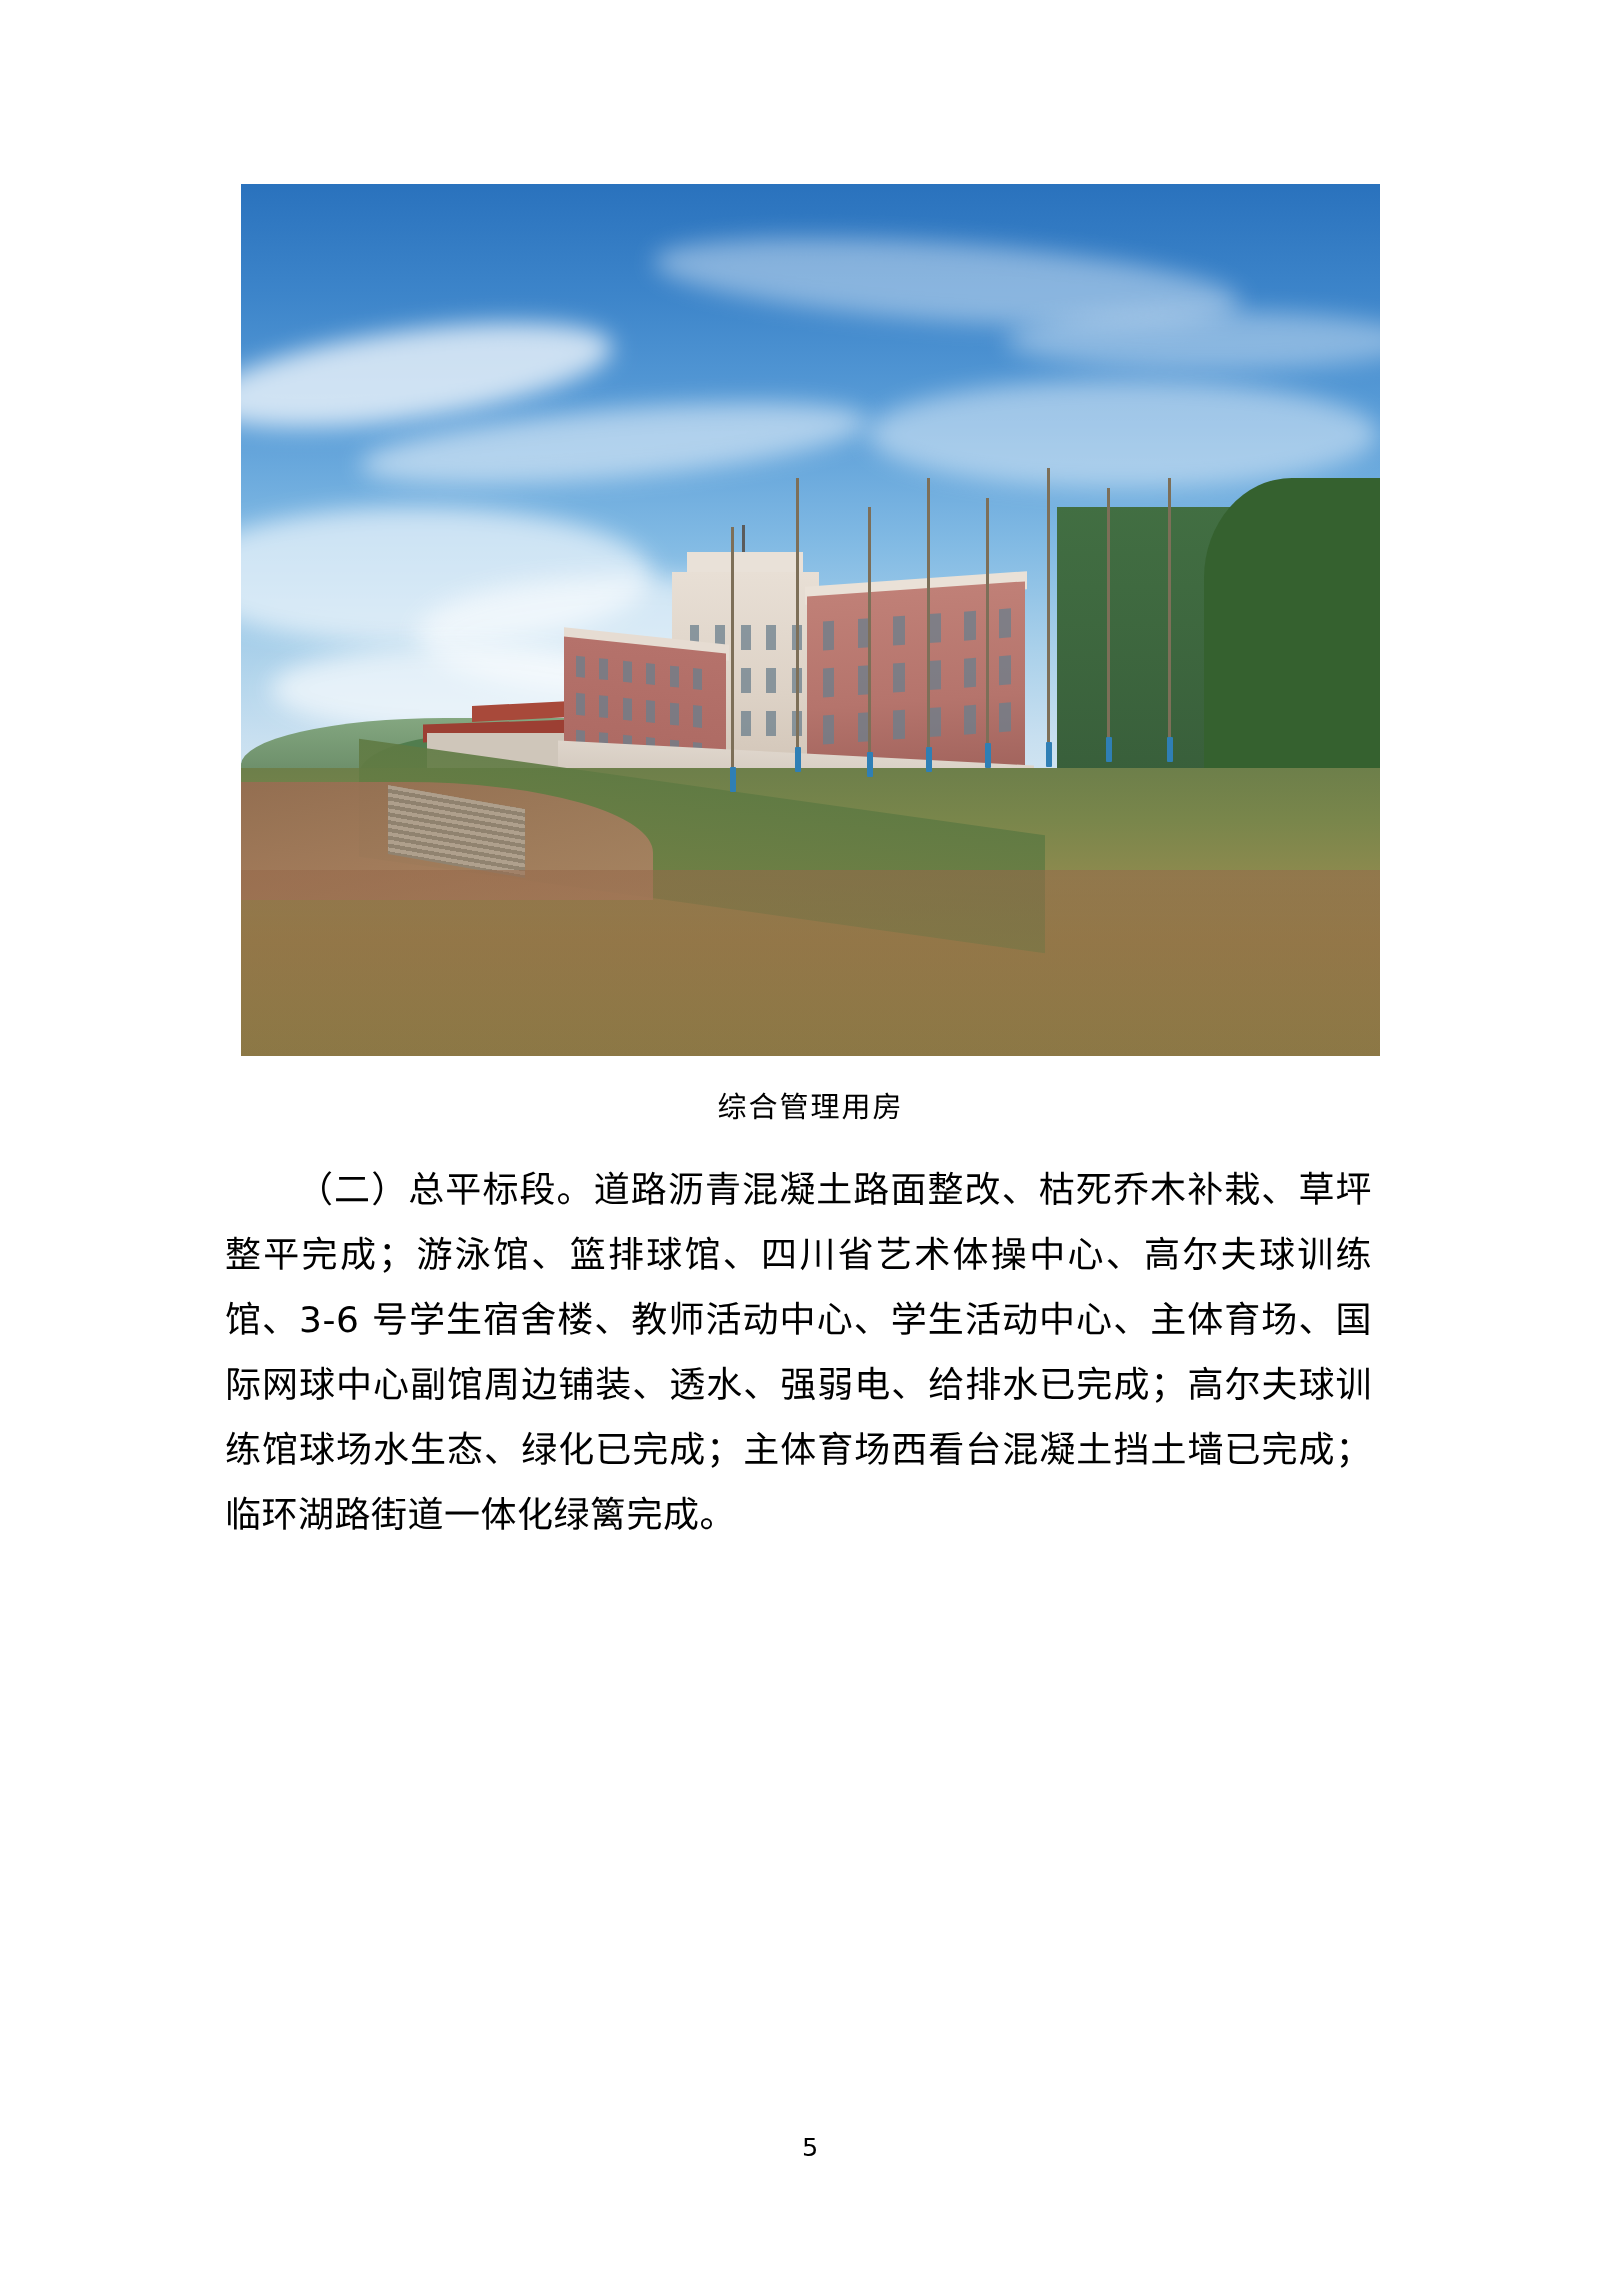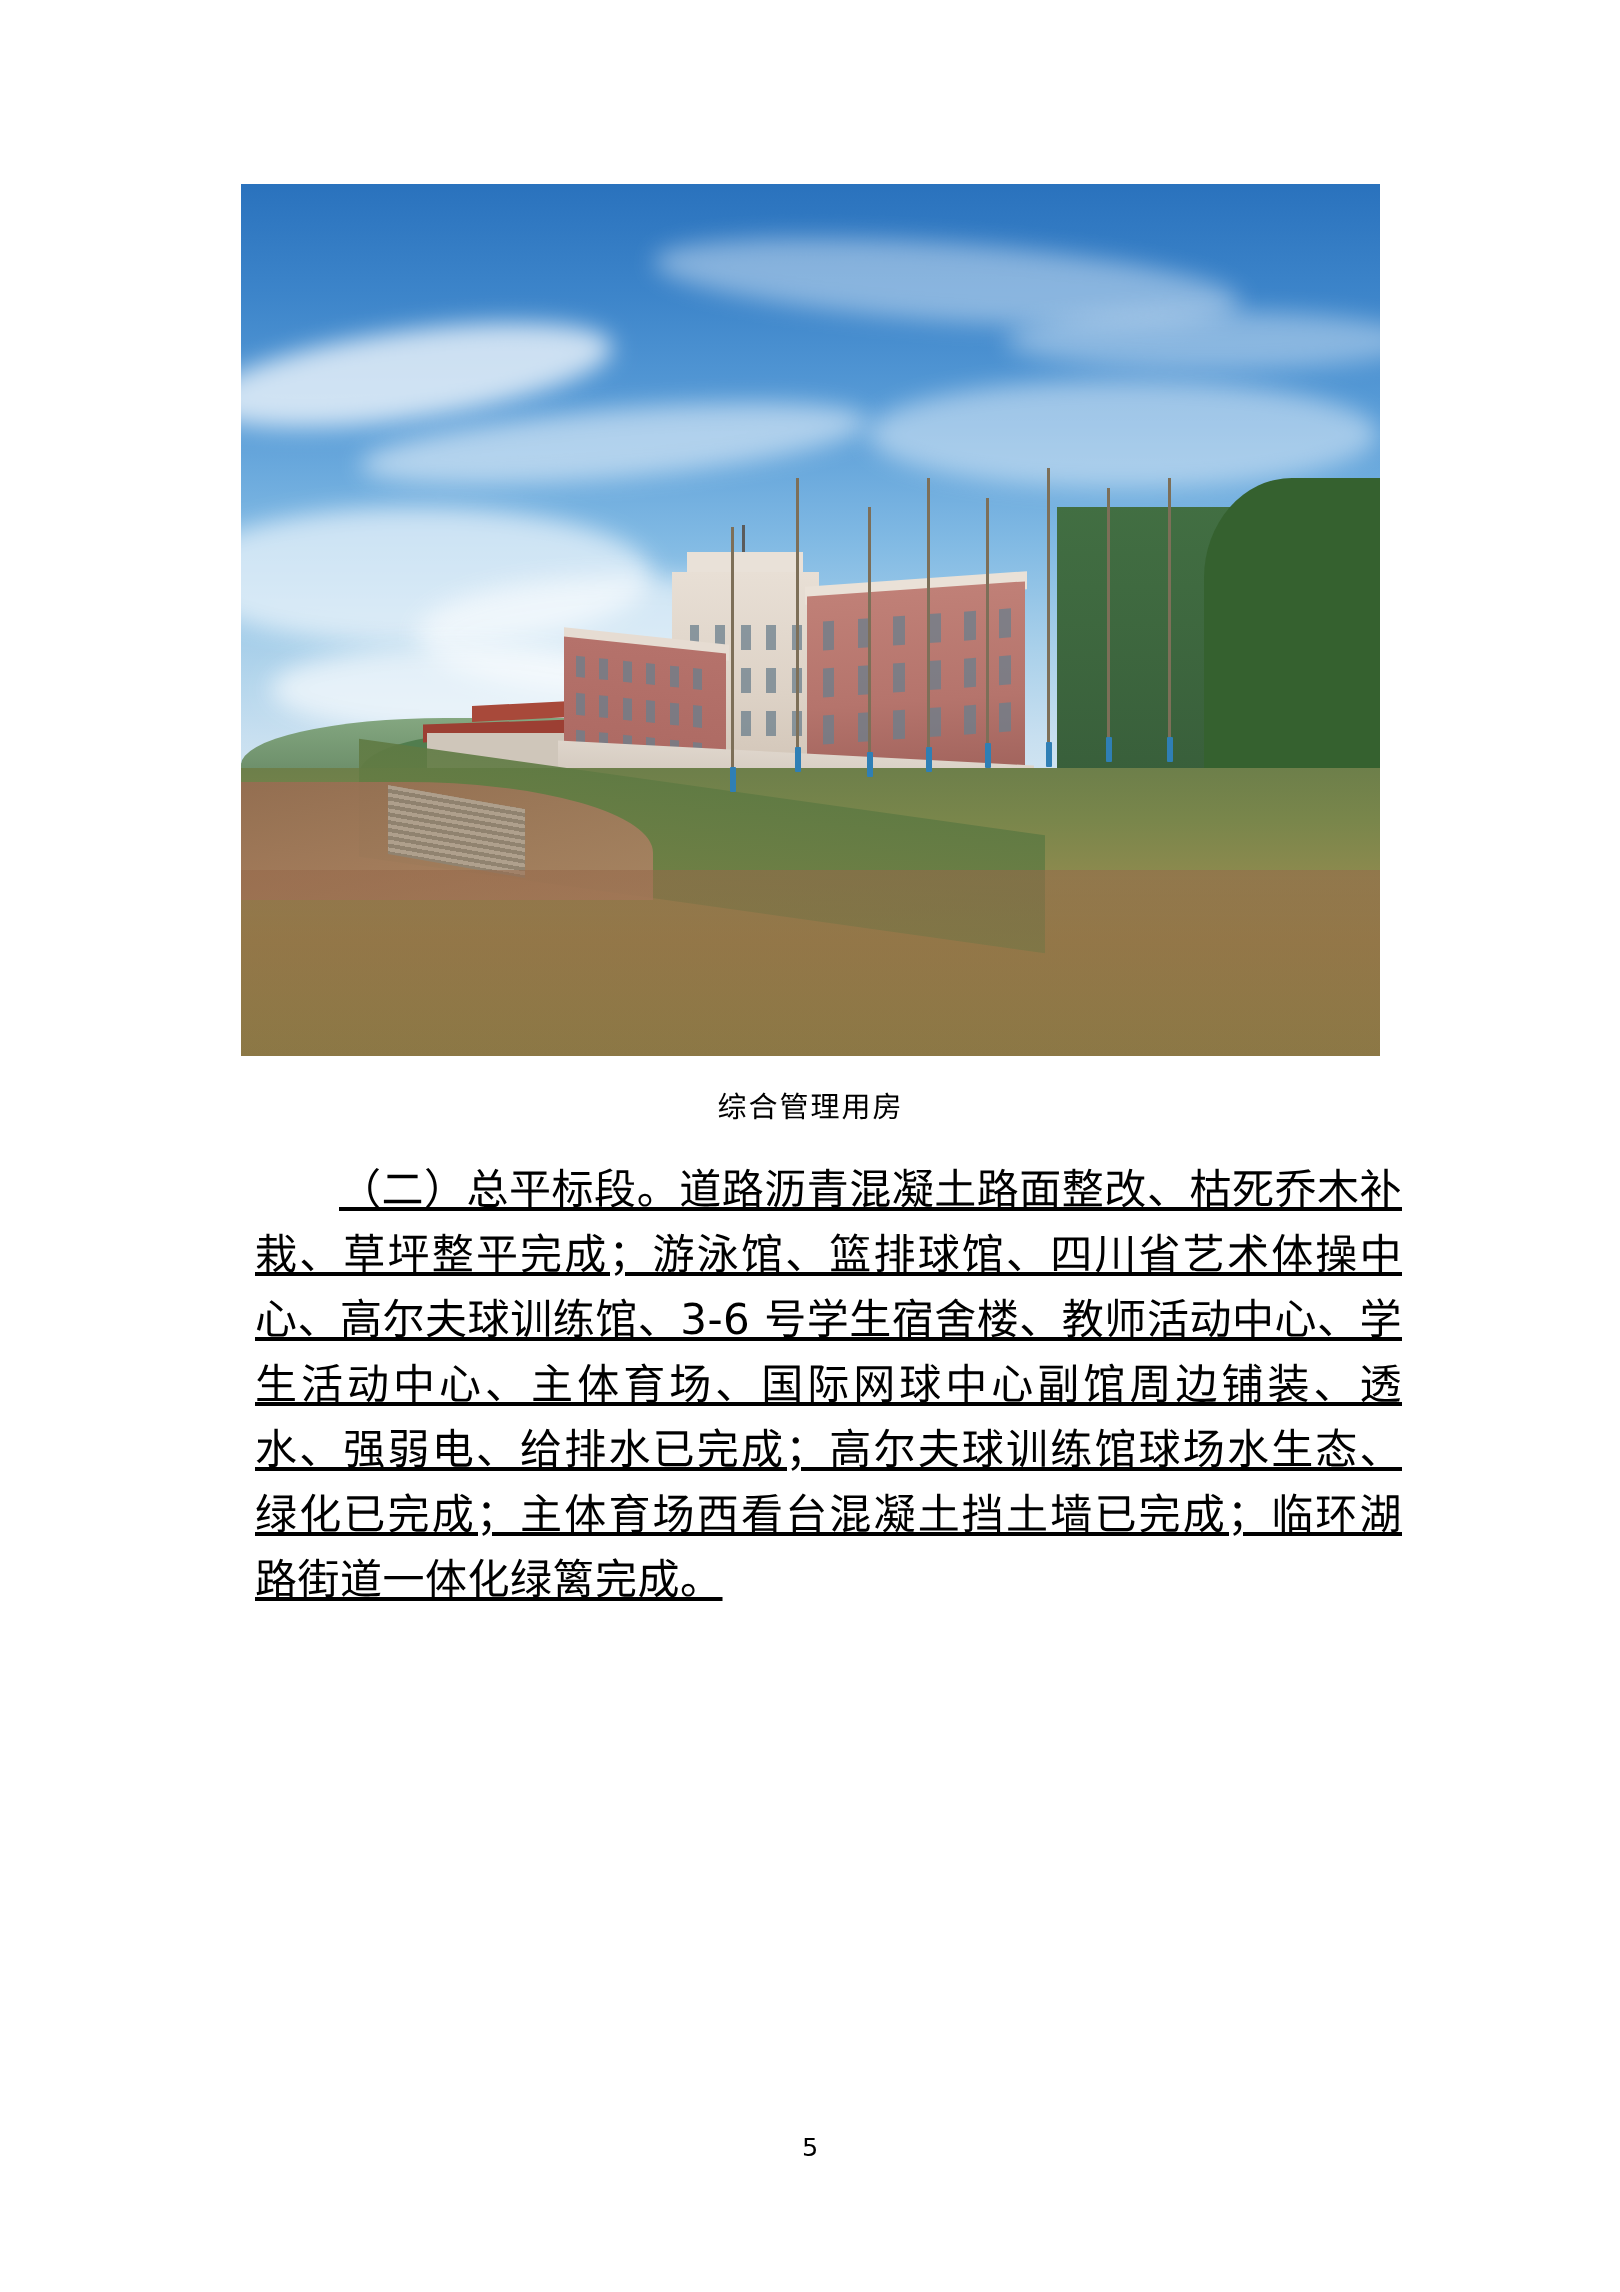--- a/index.html
+++ b/index.html
@@ -250,31 +250,30 @@
   .caption {
     margin-top: 27.4px;
     font-size: 29px;
     letter-spacing: 2px;
     color: #000;
     font-family: "DejaVu Sans", "Liberation Sans", sans-serif;
   }
   
   .body-text {
     position: absolute;
-    left: 255px;
+    left: 225px;
     top: 1157px;
     width: 1147px;
-    font-size: 42px;
+    font-size: 36px;
     line-height: 65px;
     color: #000;
     text-align: justify;
     text-justify: inter-ideograph;
     font-family: "DejaVu Sans", "Liberation Sans", sans-serif;
     letter-spacing: 0.5px;
-    text-decoration: underline;
   }
   .body-text .indent { text-indent: 2em; display: block; }
   
   .page-number {
     position: absolute;
     left: 0; right: 0;
     top: 2132px;
     text-align: center;
     font-size: 25.5px;
     color: #000;

